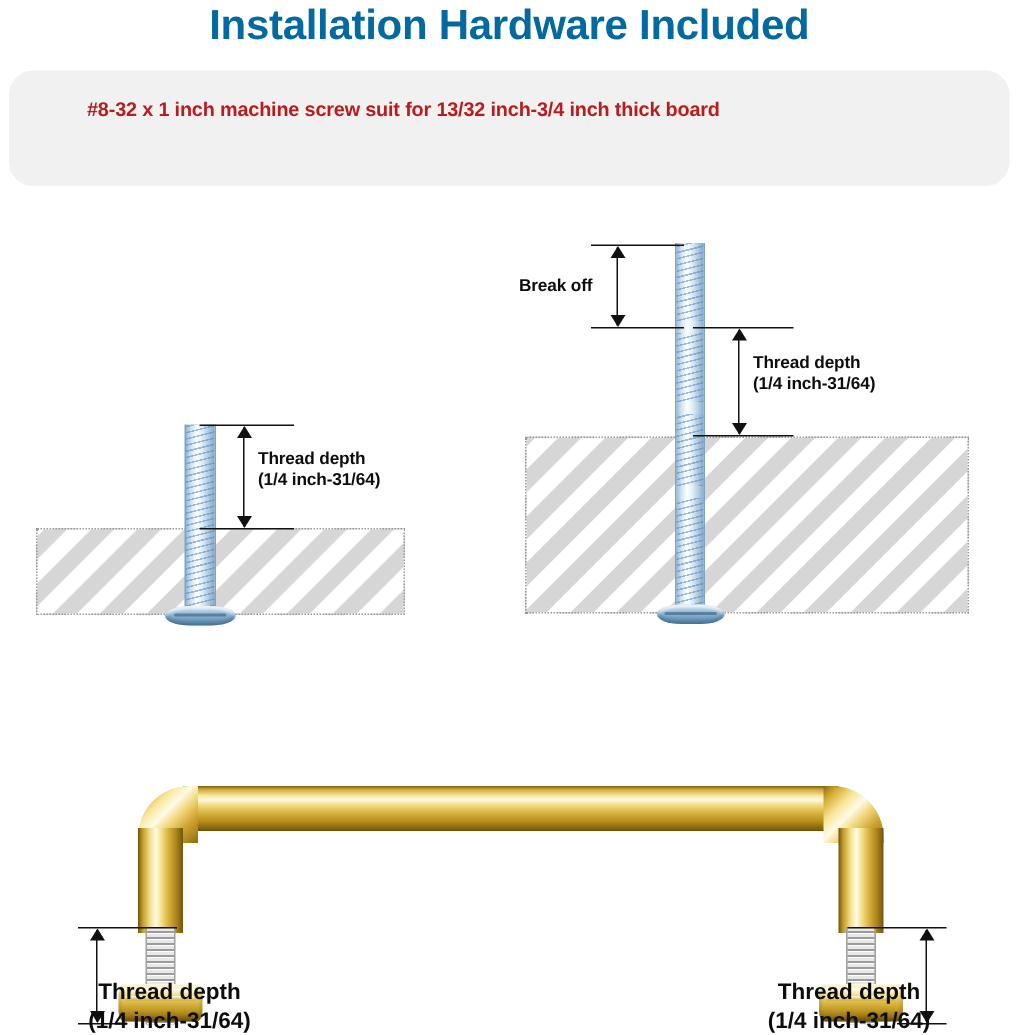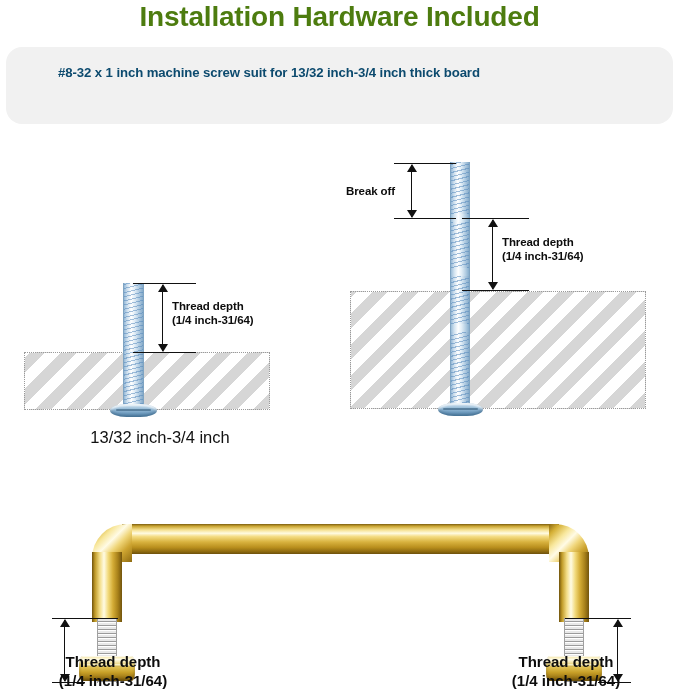--- a/index.html
+++ b/index.html
@@ -21,42 +21,42 @@
   #page-title {
     position: absolute;
     left: 0;
     top: 1px;
     width: 679px;
     text-align: center;
     font-family: "Liberation Sans", sans-serif;
     font-weight: 700;
     font-size: 28px;
     letter-spacing: -0.2px;
-    color: #4d7c0f;
+    color: #0369a1;
     white-space: nowrap;
   }
 
   
   #spec-box {
     position: absolute;
     left: 6px;
     top: 47px;
     width: 667px;
     height: 77px;
     background: #f1f1f1;
     border-radius: 16px;
     box-sizing: border-box;
   }
   .spec-line {
     position: absolute;
     left: 52px;
     font-family: "Liberation Sans", sans-serif;
     font-weight: 700;
     font-size: 13.2px;
-    color: #0c4a6e;
+    color: #b91c1c;
     white-space: nowrap;
     letter-spacing: -0.1px;
   }
   #spec-line-1 { top: 18px; }
   #spec-line-2 { top: 44px; }
 
   
   .diagram {
     position: absolute;
   }
@@ -253,21 +253,20 @@
   <div class="ext-line" style="left:133px; top:212px; width:63px;"></div>
   <div class="dim-line" style="left:162px; top:145px; height:66px;"></div>
   <div class="arrow-up" style="left:158px; top:144px;"></div>
   <div class="arrow-down" style="left:158px; top:204px;"></div>
 
   <div class="dim-label" style="left:172px; top:159px;">
     <span>Thread depth</span><br>
     <span>(1/4 inch-31/64)</span>
   </div>
 
-  <div class="caption" style="left:0; top:288px; width:320px;">13/32 inch-3/4 inch</div>
 </div>
 
 <div class="diagram" id="diagram-right">
 
   <div class="board" id="board-right"></div>
 
   <div class="screw-shaft" style="left:106px; top:22px; width:20px; height:52px;"></div>
   <div class="screw-smooth" style="left:106px; top:74px; width:20px; height:8px;"></div>
   <div class="screw-shaft" style="left:106px; top:82px; width:20px; height:46px;"></div>
   <div class="screw-smooth" style="left:106px; top:128px; width:20px; height:8px;"></div>

